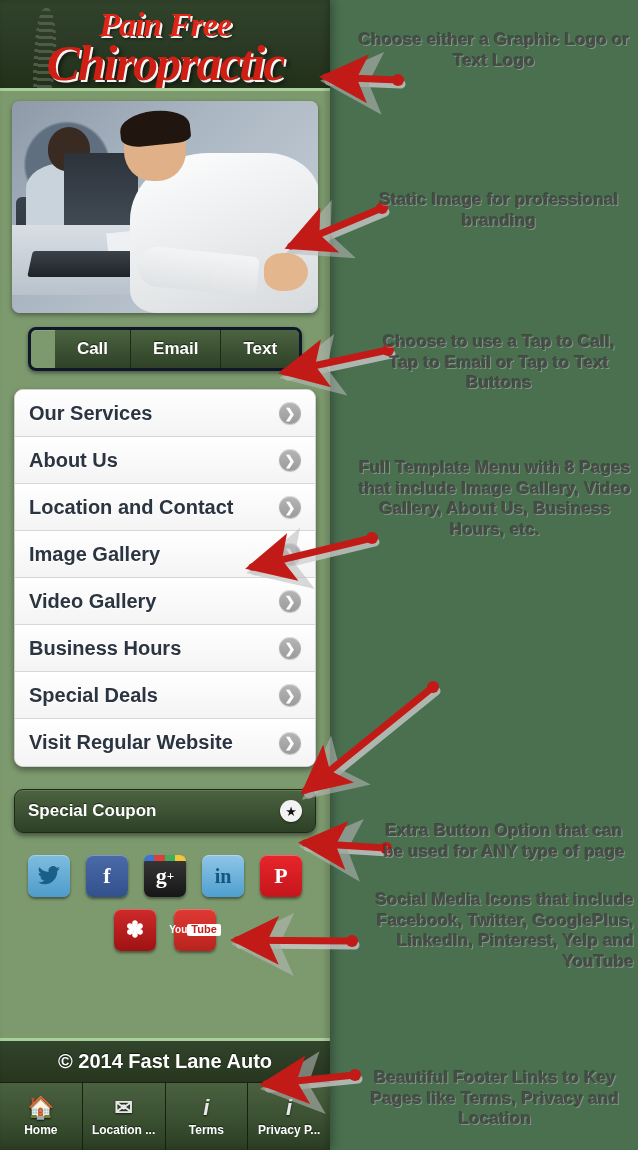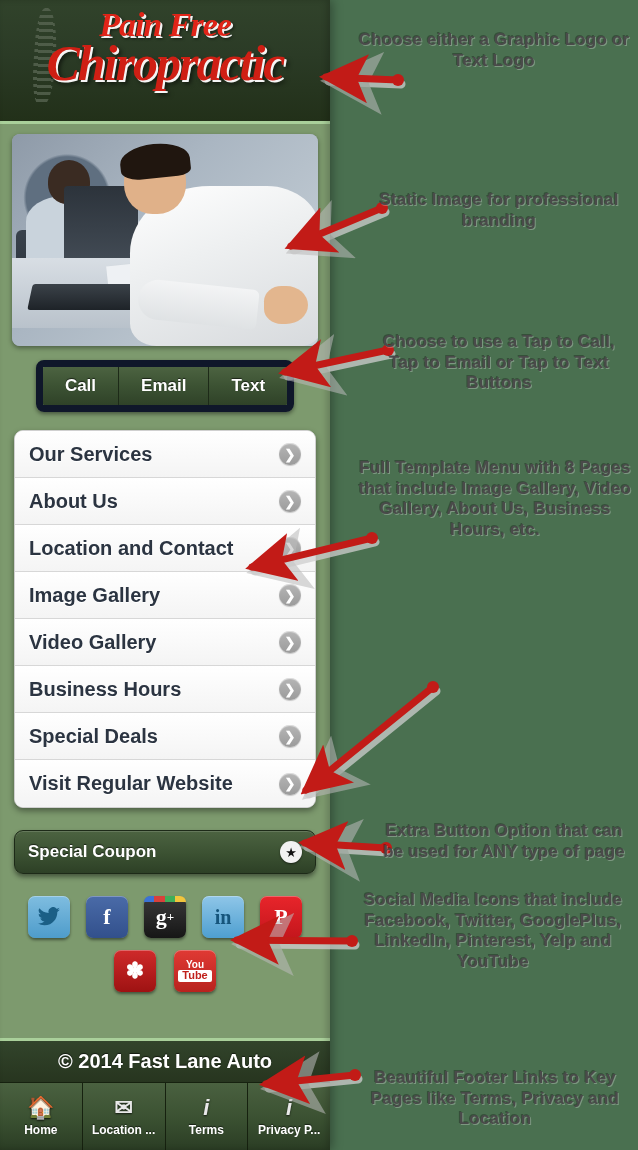--- a/index.html
+++ b/index.html
@@ -17,21 +17,21 @@
     background: #7d9a6e;
     box-shadow: 2px 0 10px rgba(0,0,0,.35);
   }
   .phone::after{
     content:""; position:absolute; inset:0; pointer-events:none;
     box-shadow: inset -3px 0 6px rgba(0,0,0,.18);
   }
 
   
   .logo-header{
-    position:relative; height:124px;
+    position:relative; height:91px;
     background: linear-gradient(180deg,#31432b 0%,#2b3b26 45%,#223019 100%);
     border-bottom:3px solid #a9d09a;
     overflow:hidden;
   }
   .spine{
     position:absolute; left:34px; top:8px; width:22px; height:98px;
     background:
       repeating-linear-gradient(180deg,#5d6a57 0 3px,transparent 3px 7px);
     border-radius:40% 60% 50% 45%;
     opacity:.7; transform: rotate(4deg);
@@ -100,22 +100,23 @@
     color:#fff; font-style:italic; font-weight:bold; font-size:26px;
     display:flex; align-items:flex-end; justify-content:center; padding-bottom:4px;
     text-shadow:1px 1px 2px #000, 2px 2px 4px rgba(0,0,0,.9);
     letter-spacing:-.5px;
   }
 
   
   .seg-wrap{ display:flex; justify-content:center; margin-top:14px; }
   .seg{
     display:flex; border-radius:8px; overflow:hidden;
-    border:7px solid #0f172a;
+    border:3px solid #0f172a;
     box-shadow:0 2px 4px rgba(0,0,0,.45), inset 0 1px 0 rgba(255,255,255,.12);
+    padding-left:24px;
   }
   .seg-btn{
     padding:9px 22px; color:#fff; font-weight:bold; font-size:17px;
     background:linear-gradient(180deg,#4c6341 0%,#3c5233 50%,#2f4228 100%);
     border-right:1px solid #1d2a18;
     text-shadow:0 -1px 1px rgba(0,0,0,.6);
     cursor:pointer;
   }
   .seg-btn:last-child{ border-right:none; }
 
@@ -179,21 +180,21 @@
   .ic-google{ background:linear-gradient(180deg,#3a3a3a,#161616); position:relative; }
   .ic-google::before{
     content:""; position:absolute; top:0; left:0; right:0; height:6px;
     background:linear-gradient(90deg,#3b73d6 0 25%,#d9403b 25% 50%,#3fae5a 50% 75%,#f2c53d 75% 100%);
     border-radius:7px 7px 0 0;
   }
   .ic-linkedin{ background:linear-gradient(180deg,#8fc6e8,#4e9fd0); color:#16557c; font-size:20px;}
   .ic-pinterest{ background:linear-gradient(180deg,#e8252b,#c4161c); }
   .ic-yelp{ background:linear-gradient(180deg,#cf2a2a,#9e1212); }
   .ic-youtube{ background:linear-gradient(180deg,#e03a34,#b8231e); font-size:11px;
-    flex-direction:column; line-height:1.05; font-family:"Liberation Sans",sans-serif;}
+    flex-direction:row; line-height:1.05; font-family:"Liberation Sans",sans-serif;}
   .yt-you{ font-size:10px; }
   .yt-tube{ background:#fff; color:#c0201b; padding:0 4px; border-radius:2px; font-size:11px;}
 
   
   .footer{
     position:absolute; left:0; right:0; bottom:0;
   }
   .copy{
     height:44px; background:linear-gradient(180deg,#32442b,#27351f);
     border-top:3px solid #a9d09a;
@@ -396,17 +397,17 @@
 
   <div class="ann" style="left:368px; top:190px; width:262px;">Static Image for professional branding</div>
 
   <div class="ann" style="left:368px; top:332px; width:262px;">Choose to use a Tap to Call, Tap to Email or Tap to Text Buttons</div>
 
   <div class="ann" style="left:356px; top:458px; width:278px;">Full Template Menu with 8 Pages that include Image Gallery, Video Gallery, About Us, Business Hours, etc.</div>
 
 
   <div class="ann" style="left:378px; top:784px; width:252px;margin-top:37px;">Extra Button Option that can be used for ANY type of page</div>
 
-  <div class="ann" style="left:352px; top:890px; width:282px;">Social Media Icons that include Facebook, Twitter, GooglePlus, LinkedIn, Pinterest, Yelp and YouTube</div>
+  <div class="ann" style="left:352px; top:890px; width:282px;text-align:right;">Social Media Icons that include Facebook, Twitter, GooglePlus, LinkedIn, Pinterest, Yelp and YouTube</div>
 
   <div class="ann" style="left:356px; top:1068px; width:278px;">Beautiful Footer Links to Key Pages like Terms, Privacy and Location</div>
 
 </div>
 
 </body></html>

